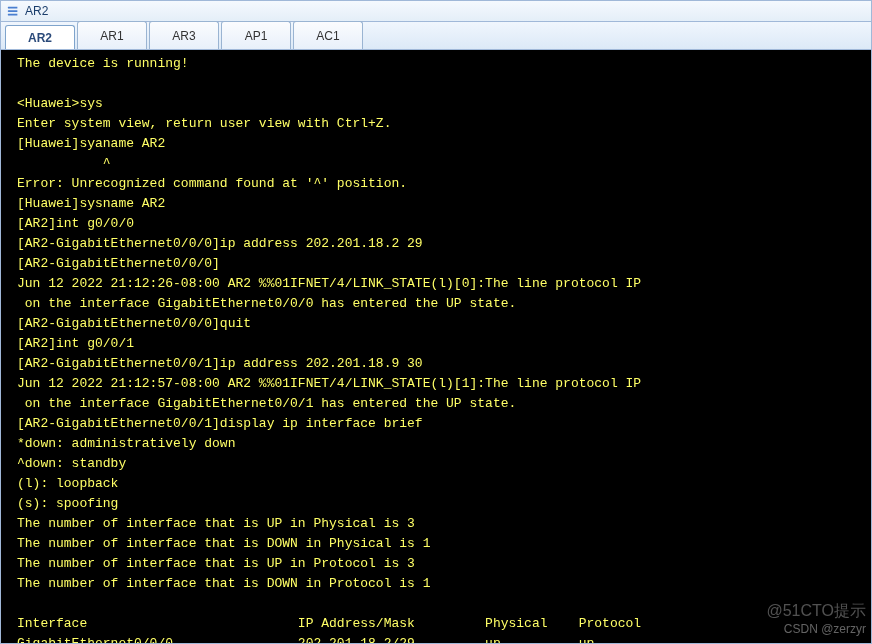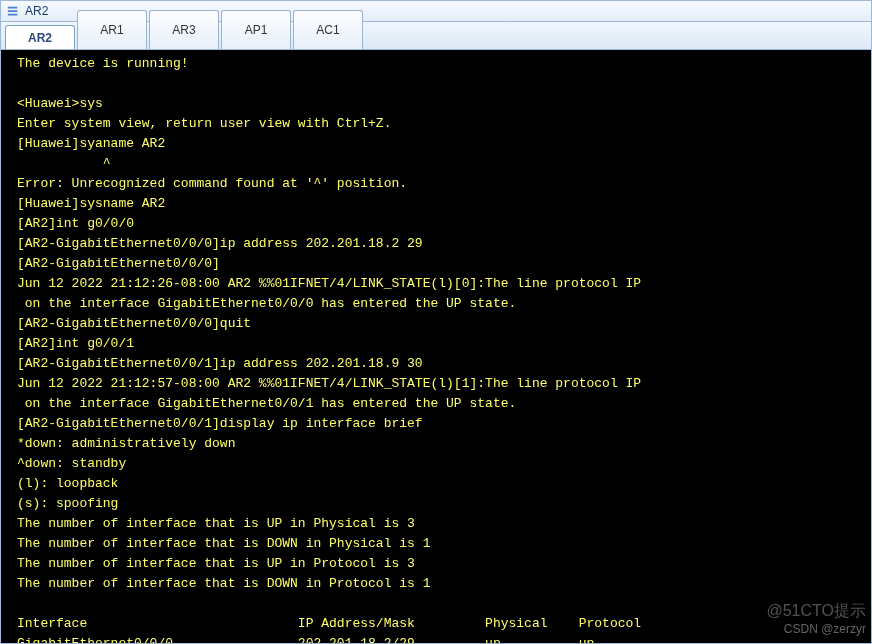--- a/index.html
+++ b/index.html
@@ -34,21 +34,21 @@
       height: 28px;
       background: linear-gradient(to bottom, #f0f6fd 0%, #dce9f7 100%);
       border: 1px solid #a0b8d8;
       border-top: none;
       display: flex;
       align-items: flex-end;
       padding: 0 4px;
       gap: 2px;
     }
     .tab {
-      height: 39px;
+      height: 28px;
       min-width: 70px;
       padding: 0 14px;
       border: 1px solid #9ab4d2;
       border-bottom: none;
       border-radius: 3px 3px 0 0;
       background: linear-gradient(to bottom, #fbfcfe 0%, #e8f0fa 100%);
       font-size: 12px;
       display: flex;
       align-items: center;
       justify-content: center;

